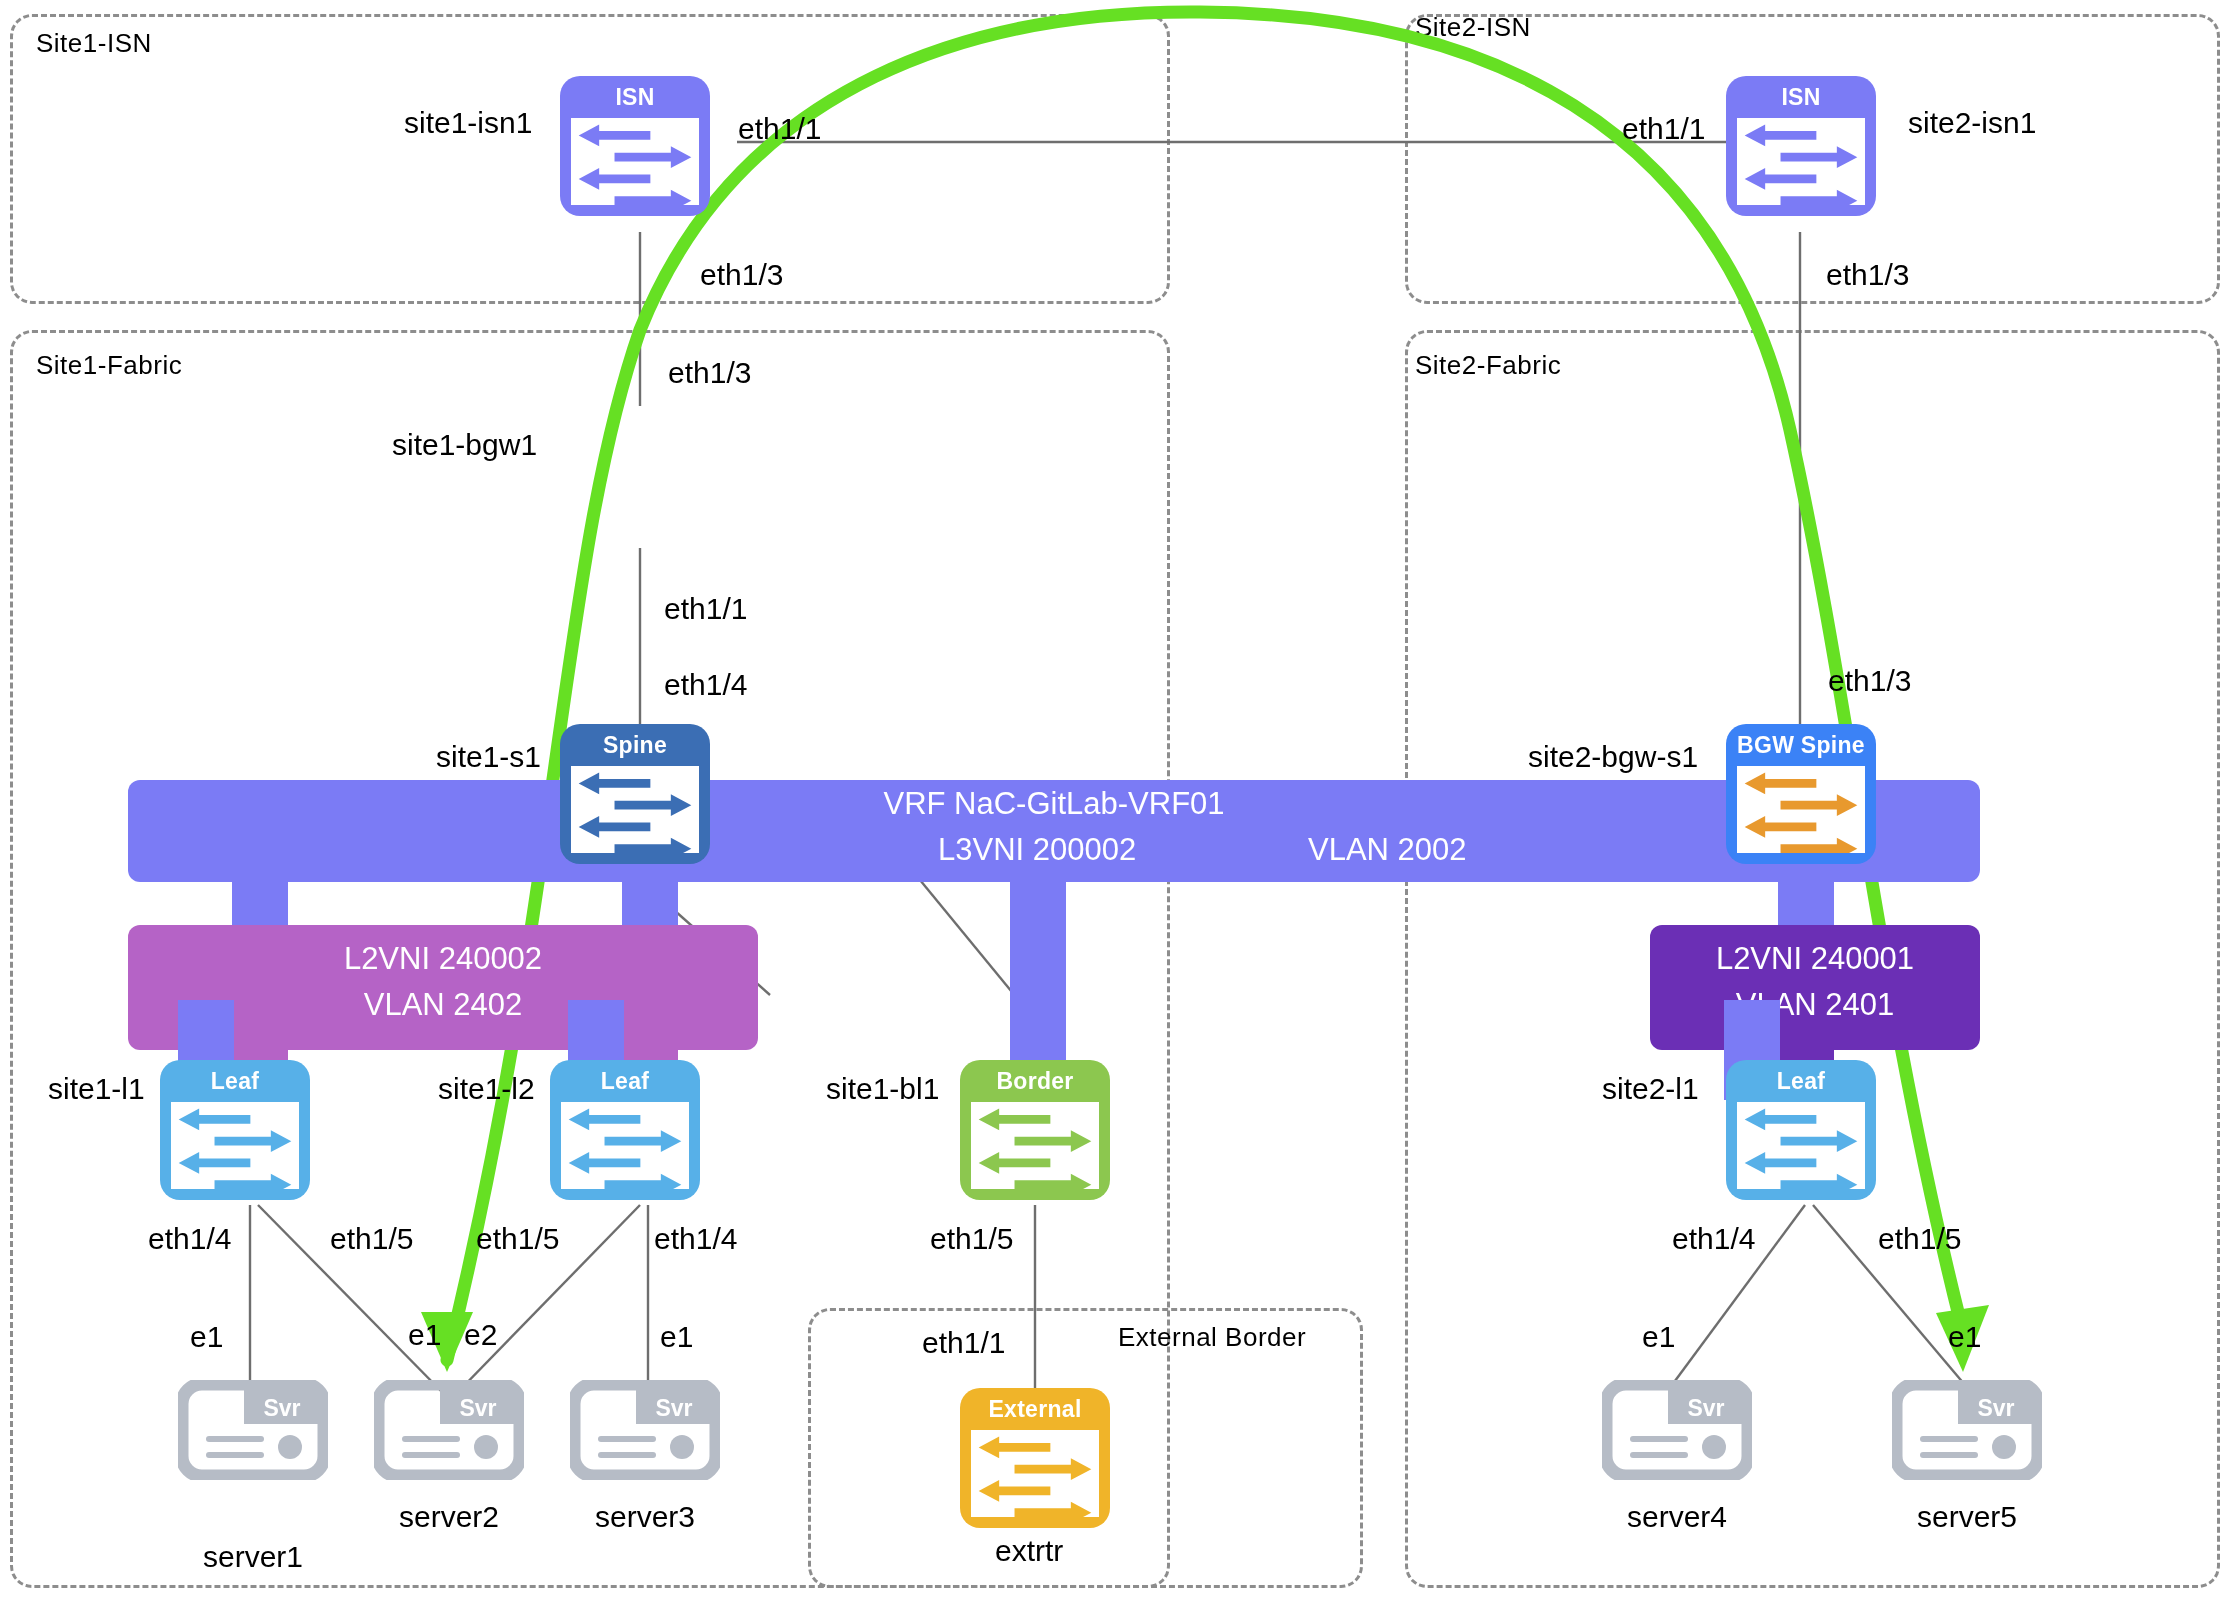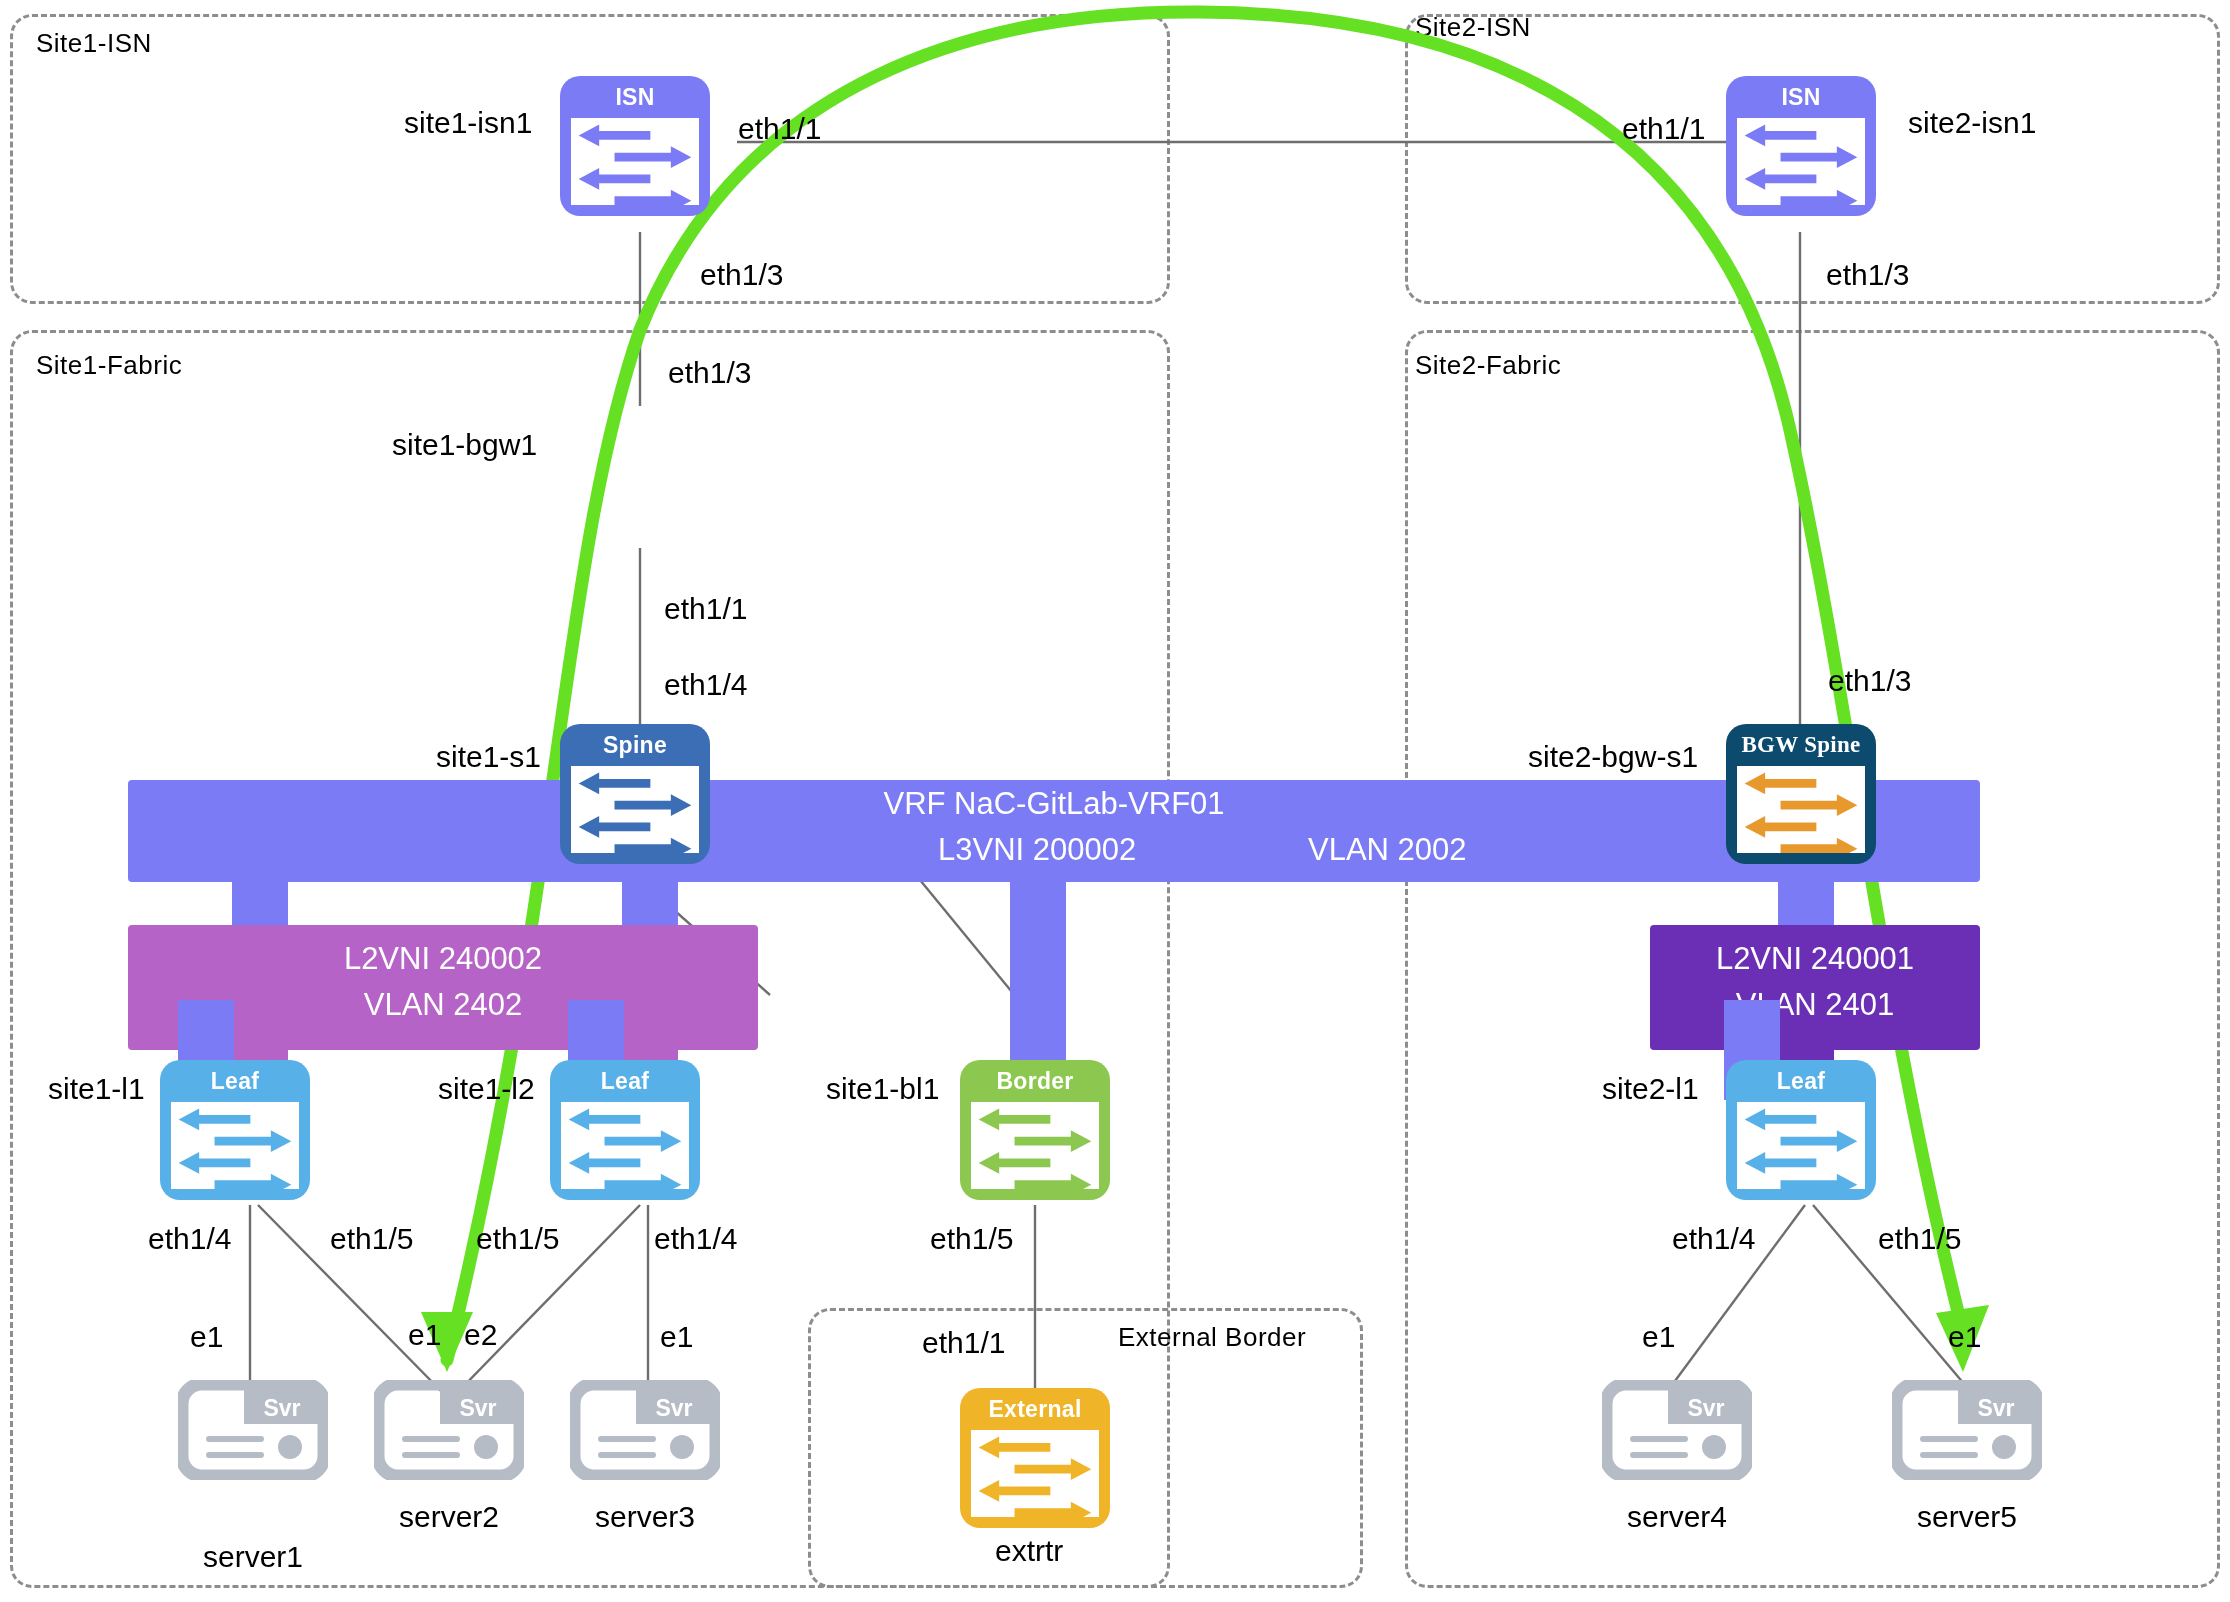--- a/index.html
+++ b/index.html
@@ -10,21 +10,21 @@
   .fabric-title{position:absolute;font-size:26px;color:#000;white-space:nowrap;letter-spacing:.5px;}
   .node{position:absolute;}
   .dev{position:relative;width:150px;height:140px;border-radius:20px;box-sizing:border-box;}
   .dev .cap{height:42px;line-height:42px;text-align:center;color:#fff;font-weight:bold;font-size:23px;letter-spacing:.3px;white-space:nowrap;}
   .dev .body{position:absolute;left:11px;right:11px;top:42px;bottom:11px;background:#fff;}
   .dev .body svg{display:block;width:100%;height:100%;}
   .devlabel{position:absolute;font-size:30px;color:#000;white-space:nowrap;}
   .portlabel{position:absolute;font-size:30px;color:#000;white-space:nowrap;}
   .srv{position:relative;width:176px;height:100px;}
   .srvname{position:absolute;font-size:30px;color:#000;white-space:nowrap;text-align:center;}
-  .overlay-bar{position:absolute;border-radius:4px;box-sizing:border-box;color:#fff;}
+  .overlay-bar{position:absolute;border-radius:12px;box-sizing:border-box;color:#fff;}
   .overlay-bar .ln{position:absolute;white-space:nowrap;font-size:31px;}
   .leg{position:absolute;}
 </style>
 </head>
 <body>
 
 <div id="stage">
 
   <div class="fabric-box" style="left:10px;top:14px;width:1160px;height:290px;"></div>
   <div class="fabric-title" style="left:36px;top:28px;">Site1-ISN</div>
@@ -154,21 +154,21 @@
             <polygon points="6,56 22,46 22,52 62,52 62,60 22,60 22,66"></polygon>
             <polygon points="94,76 78,66 78,72 34,72 34,80 78,80 78,86"></polygon>
           </g>
         </svg>
       </div>
     </div>
   </div>
   <div class="devlabel" style="left:436px;top:740px;">site1-s1</div>
 
   <div class="node" style="left:1726px;top:724px;">
-    <div class="dev" style="background:#0c4a6e;font-family:Liberation Serif, serif;">
+    <div class="dev" style="background:#3b82f6;">
       <div class="cap">BGW Spine</div>
       <div class="body">
         <svg viewBox="0 0 100 80" preserveAspectRatio="none">
           <g fill="#e8992e">
             <polygon points="6,16 22,6 22,12 62,12 62,20 22,20 22,26"></polygon>
             <polygon points="94,36 78,26 78,32 34,32 34,40 78,40 78,46"></polygon>
             <polygon points="6,56 22,46 22,52 62,52 62,60 22,60 22,66"></polygon>
             <polygon points="94,76 78,66 78,72 34,72 34,80 78,80 78,86"></polygon>
           </g>
         </svg>

